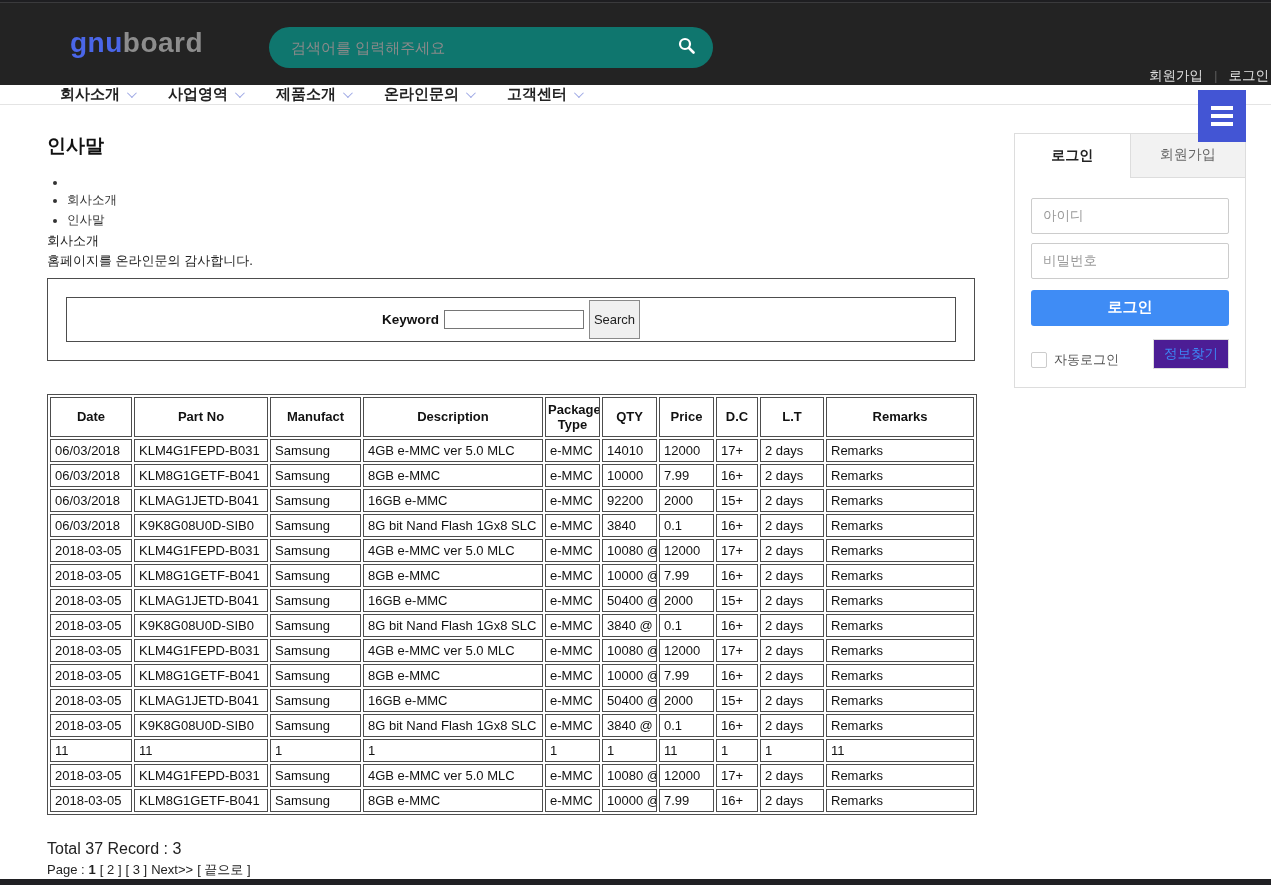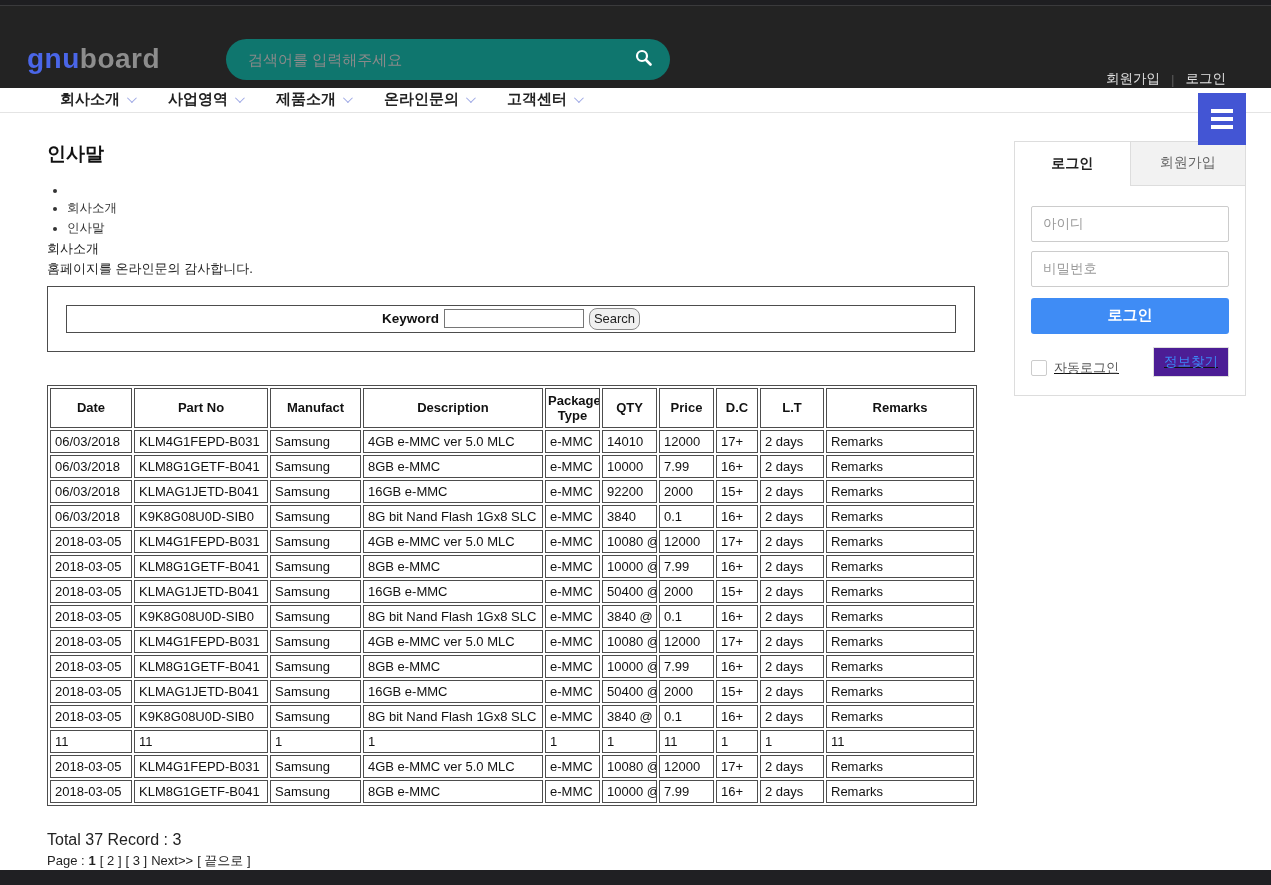--- a/index.html
+++ b/index.html
@@ -6,21 +6,21 @@
   html,body { width:1271px; }
   body {
     font-family:"Liberation Sans","DejaVu Sans",sans-serif;
     background:#fff; color:#111; overflow:hidden;
   }
   .page { display:flex; flex-direction:column; height:885px; width:1271px; }
 
   
   .top-strip { height:13px; background:#1e1e21; border-bottom:1px solid #3a3a3c; }
   .site-header { height:134px; background:#232323; }
-  .header-inner { width:1199px; margin:0 27px; display:flex; align-items:center; padding-top:24px; }
+  .header-inner { width:1199px; margin:0 70px; display:flex; align-items:flex-start; padding-top:24px; }
   .logo { text-decoration:none; font-weight:700; font-size:28px; letter-spacing:.5px; cursor:pointer; }
   .logo .p1 { color:#4a66e8; }
   .logo .p2 { color:#8d8d8d; }
   .search-box {
     margin-left:66px; width:444px; height:41px; background:#0f766e;
     border-radius:21px; display:flex; align-items:center; padding:0 8px 0 22px;
   }
   .search-box input {
     flex:1; background:transparent; border:none; outline:none;
     color:#ccc; font-size:15px; font-family:inherit;
@@ -47,42 +47,42 @@
   h1.page-title { font-size:19px; font-weight:700; color:#111; }
   .breadcrumb { list-style:disc; margin:16px 0 0 20px; font-size:12.5px; color:#333; }
   .breadcrumb li { margin-bottom:3px; cursor:pointer; min-height:14px; }
   .plain-line { font-size:13px; color:#222; margin-top:2px; }
 
   
   .keyword-box { margin-top:8px; border:1px solid #4d4d4d; padding:18px; }
   .keyword-cell { border:1px solid #4d4d4d; display:flex; align-items:center; justify-content:center; padding:2px 0; gap:5px; }
   .keyword-cell label { font-weight:700; font-size:13.5px; }
   .keyword-cell input { width:140px; height:19px; border:1px solid #767676; font-size:12px; padding:0 3px; font-family:inherit; }
-  .keyword-cell button { font-size:13px; font-family:inherit; padding:0 4px; height:22px; background:#f0f0f0; border:1px solid #8a8a8a; border-radius:8px; cursor:pointer; color:#222; }
+  .keyword-cell button { font-size:13px; font-family:inherit; padding:0 4px; height:39px; background:#f0f0f0; border:1px solid #8a8a8a; border-radius:0; cursor:pointer; color:#222; }
 
   
   table.data { margin-top:33px; width:928px; border:1px solid #4d4d4d; border-collapse:separate; border-spacing:2px; table-layout:fixed; }
   table.data th, table.data td { border:1px solid #4d4d4d; font-size:13px; color:#111; overflow:hidden; white-space:nowrap; }
   table.data th { font-weight:700; text-align:center; padding:4px 2px; white-space:normal; line-height:15px; }
   table.data td { padding:3px 4px; line-height:15px; }
   .c0{width:82px}.c1{width:134px}.c2{width:91px}.c3{width:180px}.c4{width:55px}
   .c5{width:55px}.c6{width:55px}.c7{width:42px}.c8{width:64px}.c9{width:148px}
 
   .record-summary { margin-top:25px; font-size:16px; color:#222; }
   .pagination { margin-top:3px; font-size:13px; color:#222; display:flex; gap:4px; align-items:center; }
   .pagination .current { font-weight:700; }
   .pagination a { color:#222; text-decoration:none; cursor:pointer; }
 
   
   .login-box { border:1px solid #ddd; background:#fff; }
   .login-tabs { display:flex; height:44px; }
   .login-tab { flex:1; display:flex; align-items:center; justify-content:center; font-size:14px; cursor:pointer; }
   .login-tab.active { background:#fff; font-weight:700; color:#222; }
   .login-tab.inactive { background:#f2f2f2; color:#666; border-left:1px solid #ddd; border-bottom:1px solid #ddd; }
-  .login-body { padding:20px 16px 18px;text-decoration:underline; }
+  .login-body { padding:20px 16px 18px; }
   .login-body input { width:100%; height:36px; border:1px solid #ccc; border-radius:2px; padding:0 11px; font-size:13.5px; font-family:inherit; color:#333; margin-bottom:9px; outline:none; }
   .login-body input::placeholder { color:#999; }
   .login-btn { width:100%; height:36px; background:#3f8cf5; color:#fff; font-size:15px; font-weight:700; border:none; border-radius:3px; cursor:pointer; margin-top:2px; font-family:inherit; }
   .login-foot { display:flex; align-items:flex-end; justify-content:space-between; margin-top:13px; }
   .auto-login { display:flex; align-items:center; gap:7px; font-size:13px; color:#555; cursor:pointer; }
   .checkbox { width:16px; height:16px; border:1px solid #ccc; border-radius:2px; background:#fff; display:inline-block; }
   .find-info { background:#4c1d95; border:1px solid #ddd; color:#3d87f5; font-size:13.5px; padding:5px 10px; cursor:pointer; font-family:inherit; }
 
   
   .site-footer { height:37px; background:#202023; }

